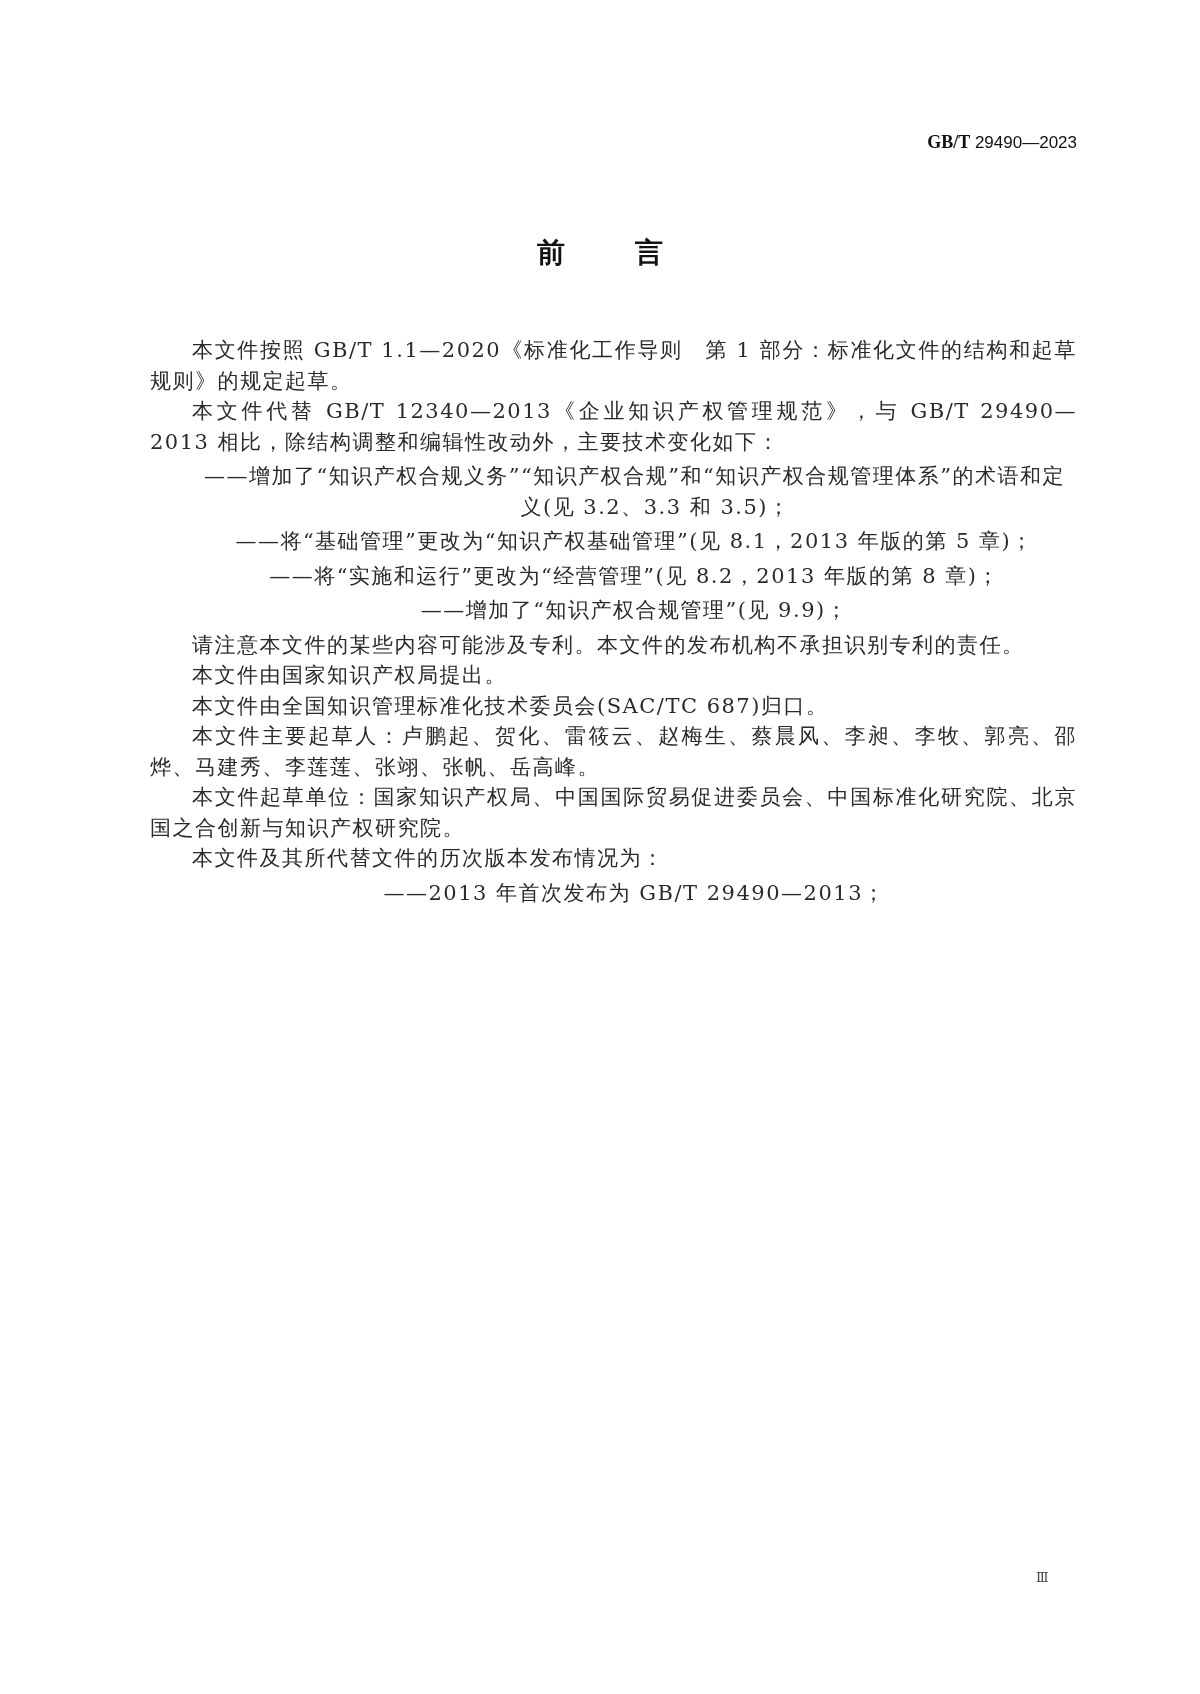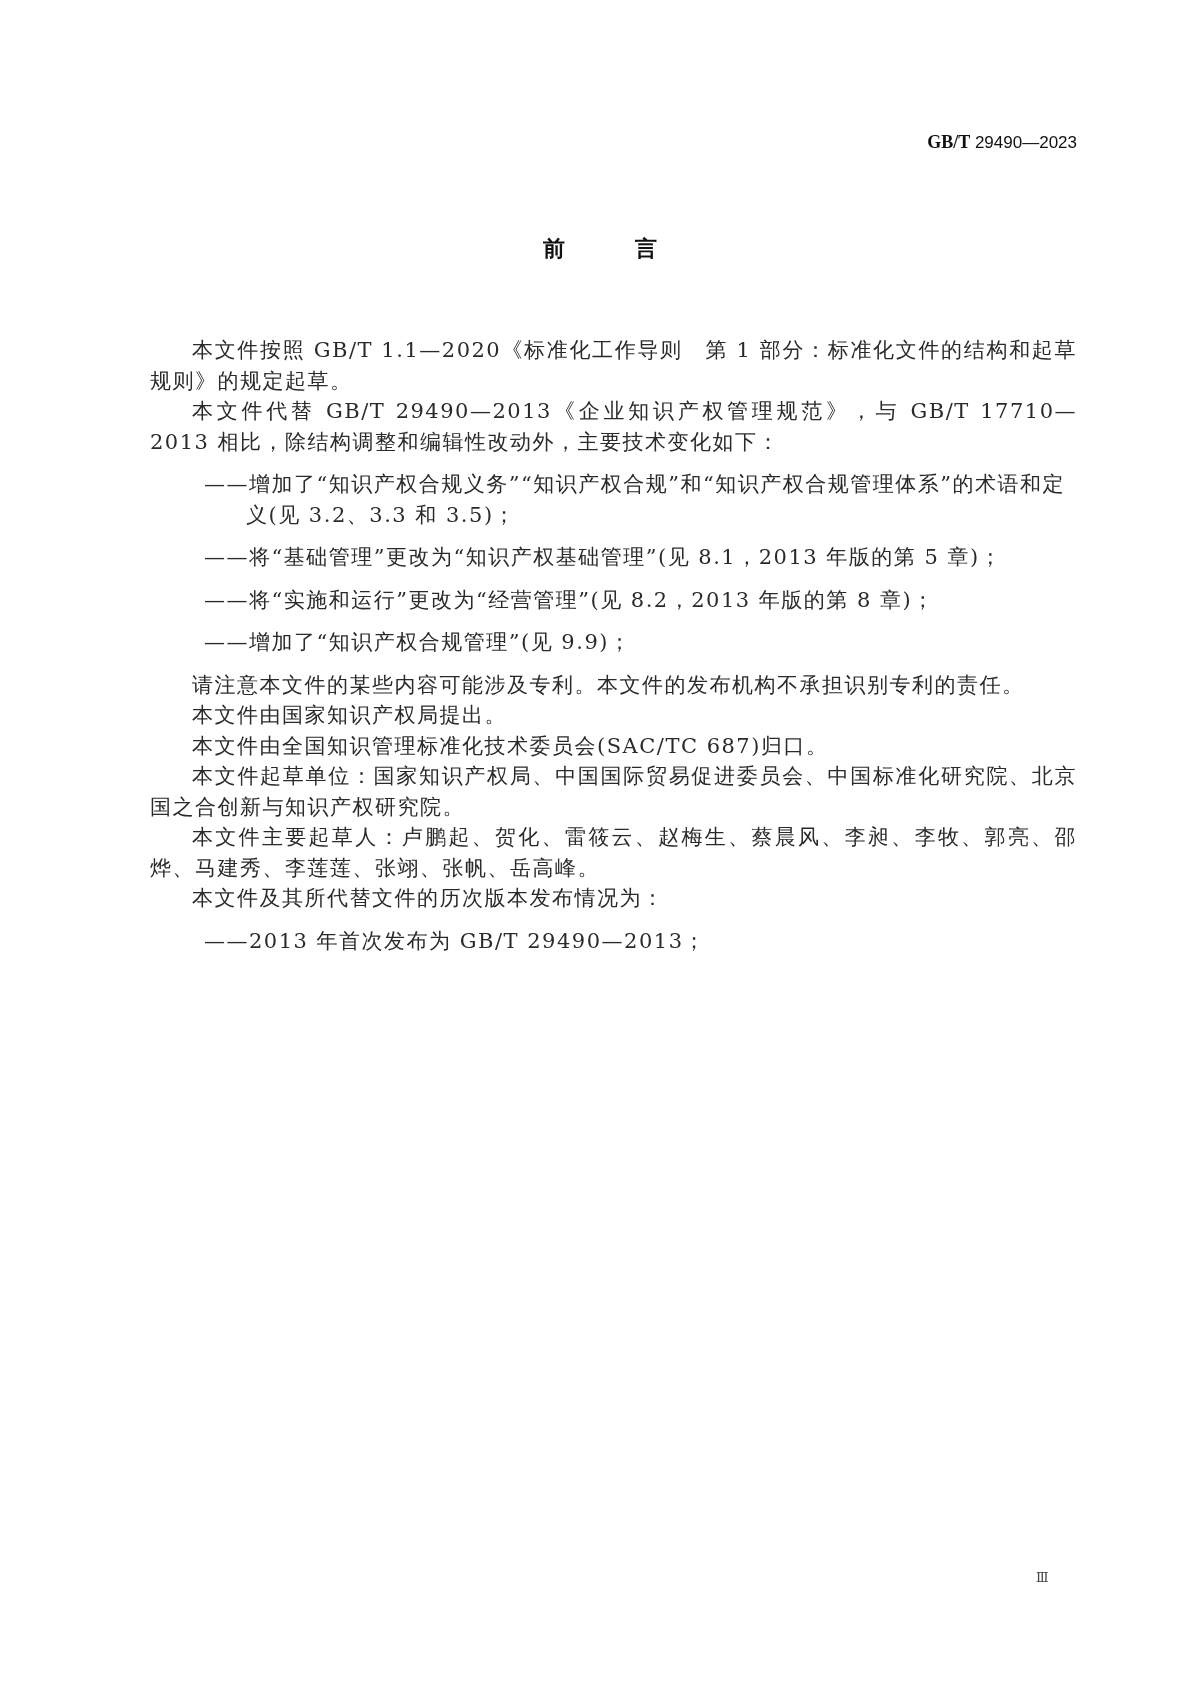--- a/index.html
+++ b/index.html
@@ -10,53 +10,53 @@
     }
     .header-code {
       position: absolute; top: 132px; right: 123px;
       font-family: "Liberation Sans", "DejaVu Sans", sans-serif;
       font-size: 17px; color: #111; margin-left: 32px;
     }
     .header-code .gbt { font-family: "Liberation Serif", serif; font-weight: bold; font-size: 18px; }
     .title {
       position: absolute; top: 234px; left: 0; width: 1200px;
       text-align: center; font-family: "DejaVu Sans", sans-serif;
-      font-weight: bold; font-size: 22px; letter-spacing: 70px; color: #111;
+      font-weight: bold; font-size: 28px; letter-spacing: 70px; color: #111;
       padding-left: 70px; box-sizing: border-box;
     }
     .body {
       position: absolute; top: 335px; left: 150px; width: 927px;
       font-size: 21px; line-height: 30.5px; letter-spacing: 1.5px;
     }
     .para { text-indent: 2em; margin: 0; text-align: justify; }
-    .item { margin: 12px; padding-left: 4em; text-indent: -2em; }
+    .item { margin: 4px; padding-left: 4em; text-indent: -2em; text-align: center; }
     .page-number {
       position: absolute; top: 1570px; left: 1036px;
       font-family: "DejaVu Serif", serif; font-size: 13px; color: #444;
     }
   </style>
 </head>
 <body>
 
 <div class="header-code">
   <span class="gbt">GB/T</span>
   <span>29490—2023</span>
 </div>
 
 <div class="title">前言</div>
 
 <div class="body">
   <p class="para">本文件按照 GB/T 1.1—2020《标准化工作导则　第 1 部分：标准化文件的结构和起草规则》的规定起草。</p>
-  <p class="para">本文件代替 GB/T 29490—2013《企业知识产权管理规范》，与 GB/T 17710—2013 相比，除结构调整和编辑性改动外，主要技术变化如下：</p>
+  <p class="para">本文件代替 GB/T 12340—2013《企业知识产权管理规范》，与 GB/T 29490—2013 相比，除结构调整和编辑性改动外，主要技术变化如下：</p>
   <p class="item">——增加了“知识产权合规义务”“知识产权合规”和“知识产权合规管理体系”的术语和定义(见 3.2、3.3 和 3.5)；</p>
   <p class="item">——将“基础管理”更改为“知识产权基础管理”(见 8.1，2013 年版的第 5 章)；</p>
   <p class="item">——将“实施和运行”更改为“经营管理”(见 8.2，2013 年版的第 8 章)；</p>
   <p class="item">——增加了“知识产权合规管理”(见 9.9)；</p>
   <p class="para">请注意本文件的某些内容可能涉及专利。本文件的发布机构不承担识别专利的责任。</p>
   <p class="para">本文件由国家知识产权局提出。</p>
   <p class="para">本文件由全国知识管理标准化技术委员会(SAC/TC 687)归口。</p>
+  <p class="para">本文件主要起草人：卢鹏起、贺化、雷筱云、赵梅生、蔡晨风、李昶、李牧、郭亮、邵烨、马建秀、李莲莲、张翊、张帆、岳高峰。</p>
   <p class="para">本文件起草单位：国家知识产权局、中国国际贸易促进委员会、中国标准化研究院、北京国之合创新与知识产权研究院。</p>
-  <p class="para">本文件主要起草人：卢鹏起、贺化、雷筱云、赵梅生、蔡晨风、李昶、李牧、郭亮、邵烨、马建秀、李莲莲、张翊、张帆、岳高峰。</p>
   <p class="para">本文件及其所代替文件的历次版本发布情况为：</p>
   <p class="item">——2013 年首次发布为 GB/T 29490—2013；</p>
 </div>
 
 <div class="page-number">Ⅲ</div>
 
 </body></html>

